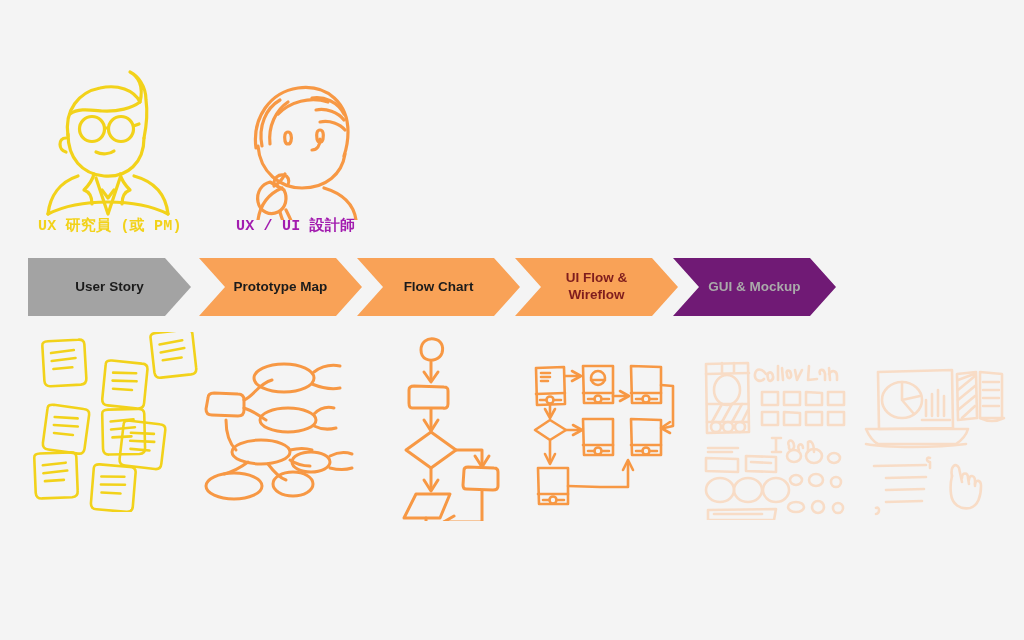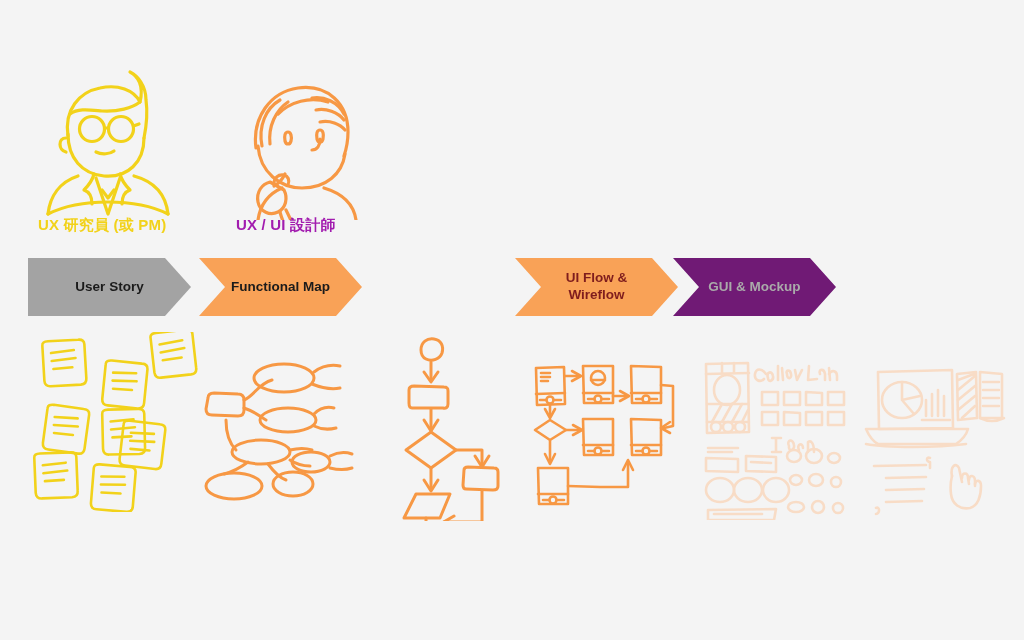--- a/index.html
+++ b/index.html
@@ -8,21 +8,21 @@
     overflow: hidden;
   }
   body {
     background: #f4f4f4;
     font-family: "Liberation Sans", sans-serif;
     position: relative;
   }
   .stage { position: relative; width: 1024px; height: 640px; }
 
   
-  .role { position: absolute; }
+  .role { position: absolute; font-family: Liberation Mono, monospace; }
   .role-art { position: absolute; left: 0; top: 0; }
   .role-label {
     position: absolute;
     font-size: 15px;
     font-weight: bold;
     white-space: nowrap;
     letter-spacing: .2px;
   }
   #role-researcher { left: 34px; top: 66px; width: 180px; height: 175px; }
   #role-researcher .role-label { color: #F2D21A; left: 4px; top: 150px; }
@@ -111,21 +111,24 @@
         <path d="M62 164 C65 168 68 168 68 164"></path>
       </g>
     </svg>
     <div class="role-label">UX / UI 設計師</div>
   </div>
 
   <div class="chev first" id="step-0" style="left: 28px; width: 163px; background: #a3a3a3; color: rgb(27, 27, 27);">
     <span>User Story</span>
   </div>
   <div class="chev mid" id="step-1" style="left: 199px; width: 163px; background: rgb(249, 162, 87); color: rgb(27, 27, 27);">
-    <span>Functional Map</span>
+    <span>Prototype Map</span>
+  </div>
+  <div class="chev mid" id="step-2" style="left: 357px; width: 163px; background: rgb(249, 162, 87); color: rgb(27, 27, 27);">
+    <span>Flow Chart</span>
   </div>
   <div class="chev mid" id="step-3" style="left: 515px; width: 163px; background: rgb(249, 162, 87); color: #7f1d1d;">
     <span>UI Flow &amp;<br>Wireflow</span>
   </div>
   <div class="chev mid dim" id="step-4" style="left: 673px; width: 163px; background: #701a75; color: rgb(170, 170, 170);">
     <span>GUI &amp; Mockup</span>
   </div>
 
   <div class="illus" style="left:26px;">
     <svg width="180" height="180" viewBox="0 0 180 180">

